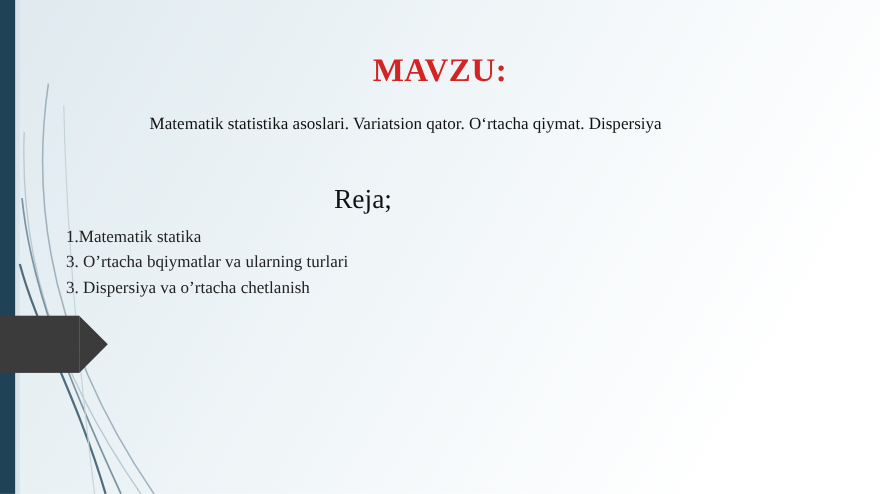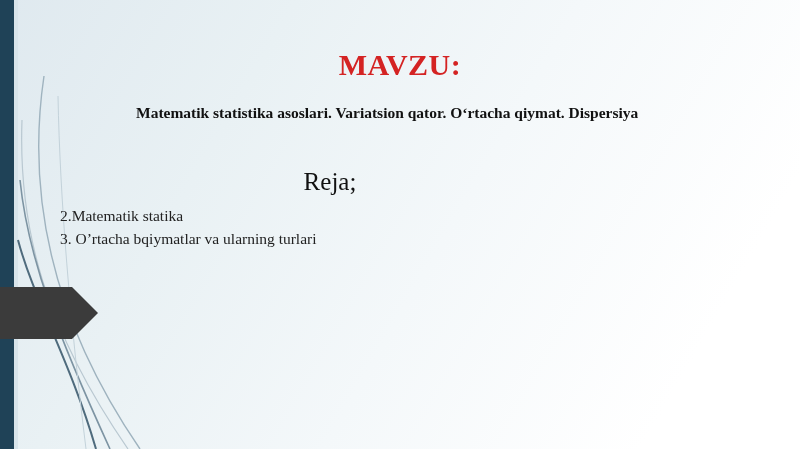--- a/index.html
+++ b/index.html
@@ -82,21 +82,21 @@
     font-weight: bold;
     letter-spacing: 0.5px;
   }
   .subtitle {
     position: absolute;
     left: 136px;
     top: 102px;
     width: 520px;
     color: #111111;
     font-size: 15.5px;
-    font-weight: bold;
+    font-weight: normal;
     line-height: 1.38;
   }
   .reja {
     position: absolute;
     left: 0;
     top: 168px;
     width: 660px;
     text-align: center;
     color: #111111;
     font-size: 25px;
@@ -136,17 +136,18 @@
     <div class="tip"></div>
   </div>
 
   <div class="title">MAVZU:</div>
 
   <div class="subtitle">Matematik statistika asoslari. Variatsion qator. O‘rtacha qiymat. Dispersiya</div>
 
   <div class="reja">Reja;</div>
 
   <div class="plan">
-    <div>2.Matematik statika</div>
+    <div>1.Matematik statika</div>
     <div>3. O’rtacha bqiymatlar va ularning turlari</div>
+    <div>3. Dispersiya va o’rtacha chetlanish</div>
   </div>
 
 </div>
 
 </body></html>

